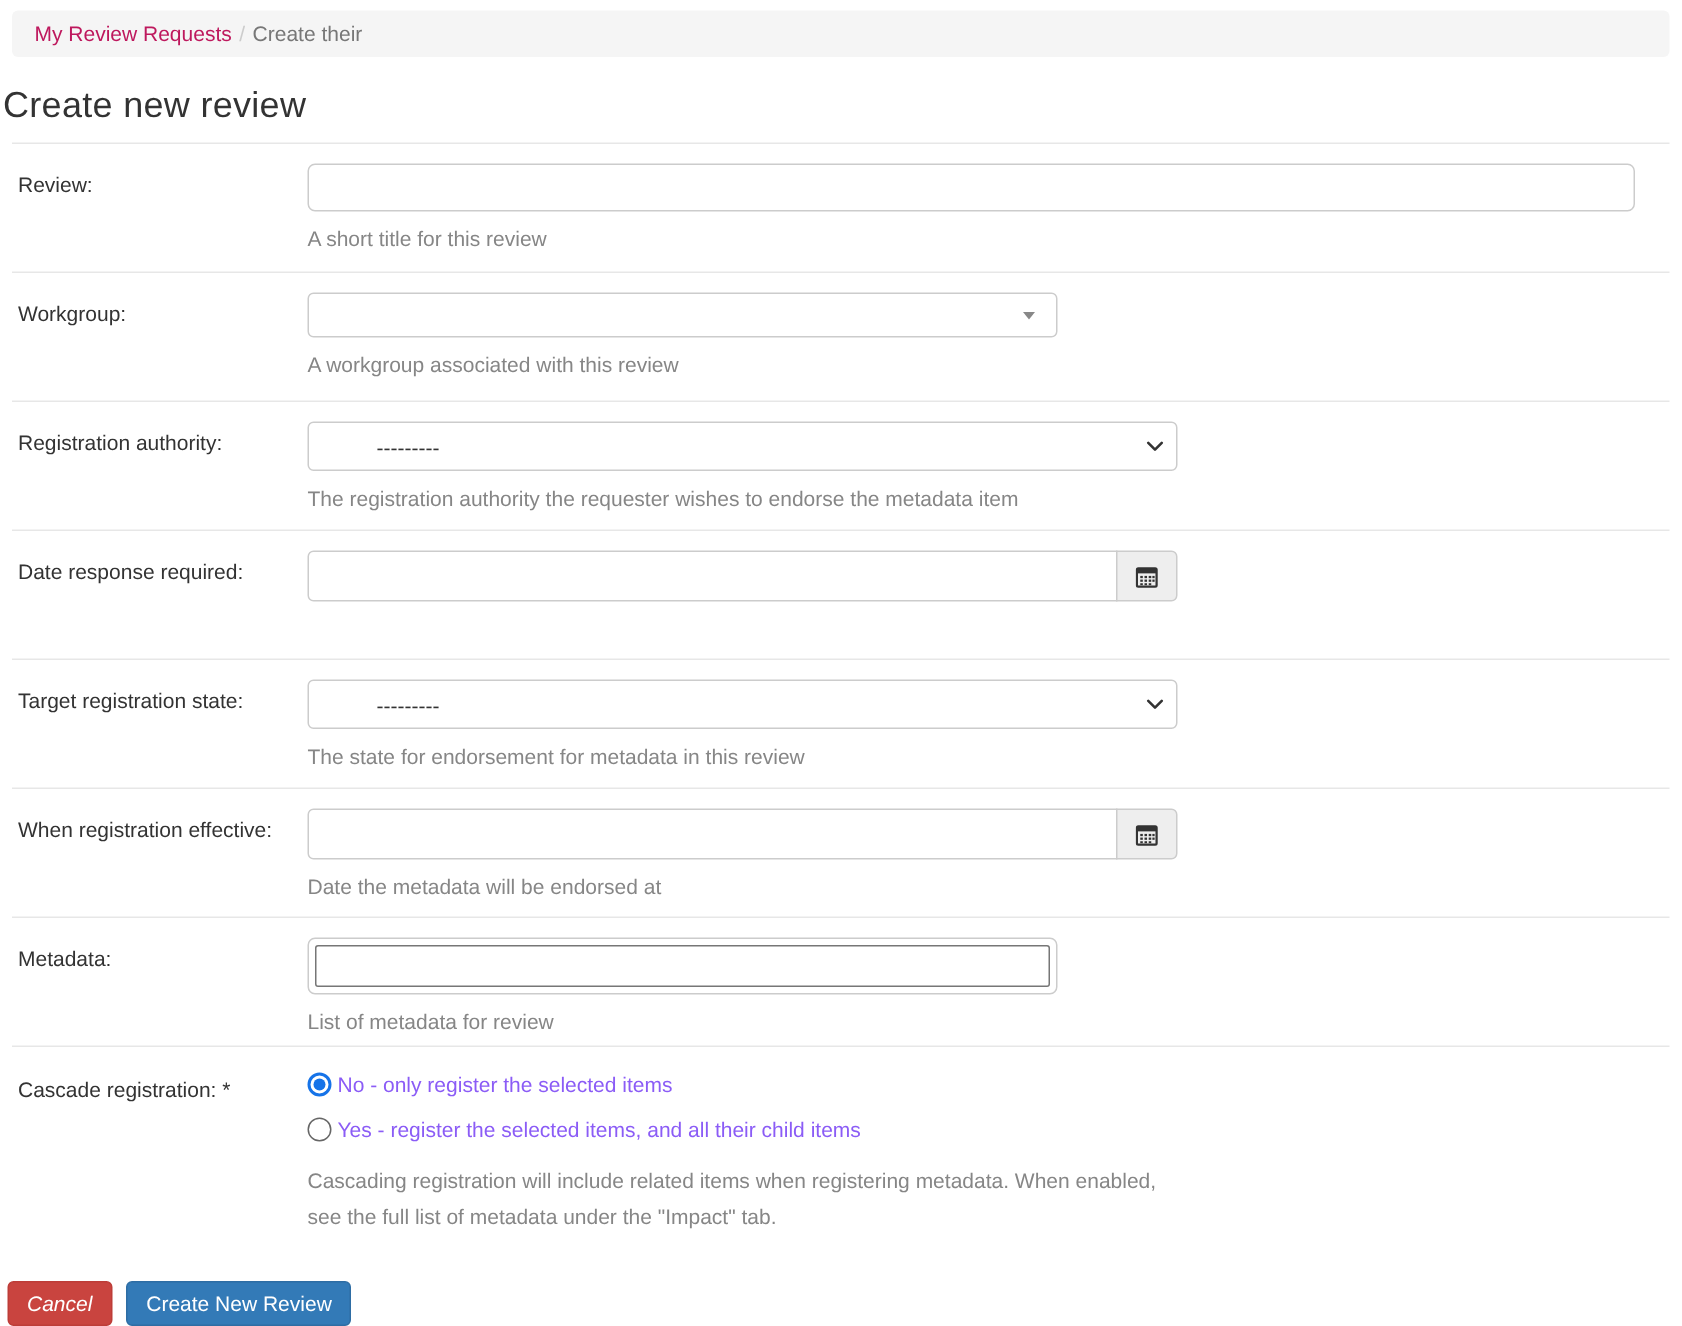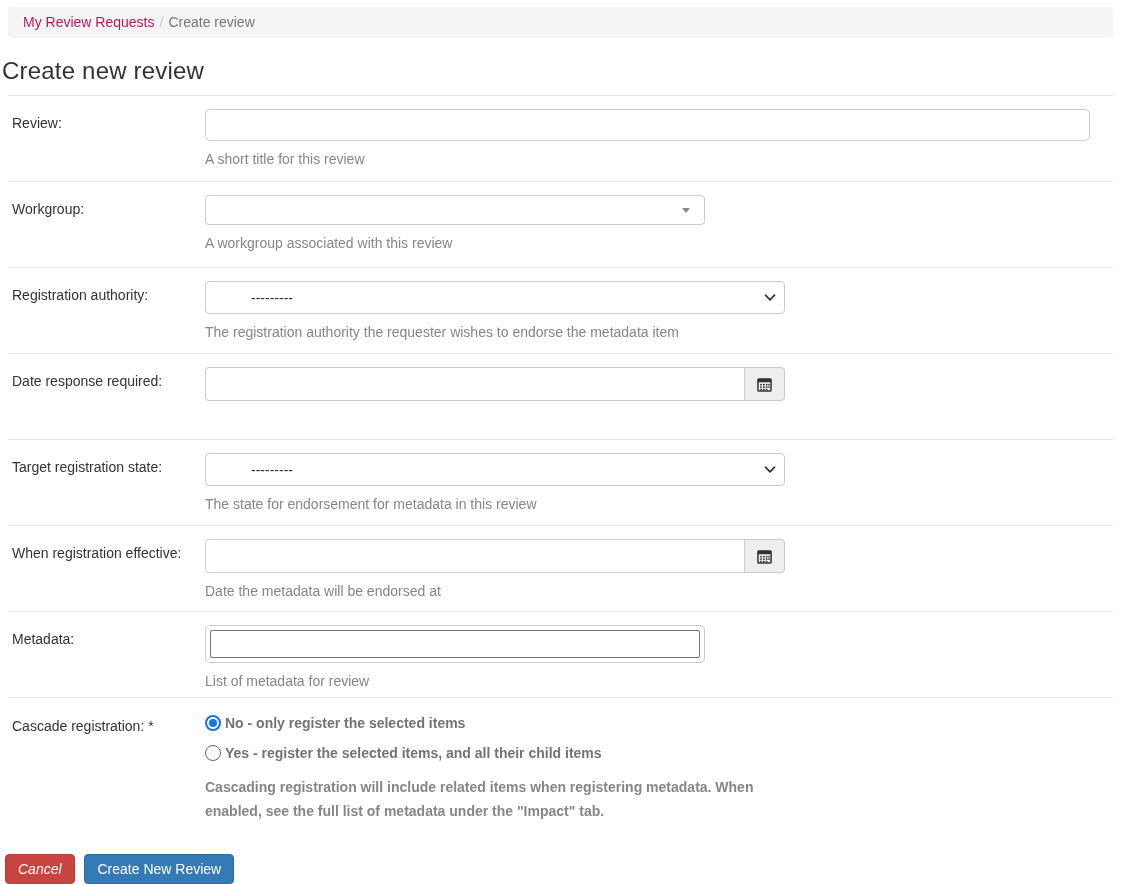--- a/index.html
+++ b/index.html
@@ -88,40 +88,40 @@
   .radio-icon{
     position:relative;width:16px;height:16px;border-radius:50%;
     box-sizing:border-box;flex:0 0 16px;background:#fff;
   }
   .radio-icon.checked{border:2px solid #1673e8;}
   .radio-icon.checked::after{
     content:"";position:absolute;left:2px;top:2px;right:2px;bottom:2px;
     background:#1673e8;border-radius:50%;
   }
   .radio-icon.unchecked{border:1px solid #666;}
-  .radio-text{font-weight:bold;font-size:14px;color:#737373;margin-left:4px;line-height:22px;}
-  .cascade-help{max-width:575px;margin-top:11px;line-height:24px;font-weight:bold;}
+  .radio-text{font-weight:normal;font-size:14px;color:#8b5cf6;margin-left:4px;line-height:22px;}
+  .cascade-help{max-width:575px;margin-top:11px;line-height:24px;}
 
   
   .actions{margin-top:31px;padding-left:0;}
   .btn{
     display:inline-block;box-sizing:border-box;height:30px;
     font-size:14px;line-height:16px;padding:6px 12px;border-radius:4px;
     color:#fff;cursor:pointer;font-family:inherit;border:1px solid transparent;
   }
   .btn-danger{background:#c9443f;border-color:#bd3d38;margin-left:-3px;font-style:italic;}
   .btn-primary{background:#337ab7;border-color:#2e6da4;margin-left:6px;}
 </style>
 </head>
 <body>
 
 <div class="container">
 
   <nav class="breadcrumb">
-    <a>My Review Requests</a><span class="sep">/</span><span class="current">Create review</span>
+    <a>My Review Requests</a><span class="sep">/</span><span class="current">Create their</span>
   </nav>
 
   <div class="page-header">
     <h1 class="page-title">Create new review</h1>
   </div>
 
   <div class="form-row">
     <div class="label-col"><label>Review:</label></div>
     <div class="field-col">
       <input type="text" class="text-input" aria-label="Title:" style="">

